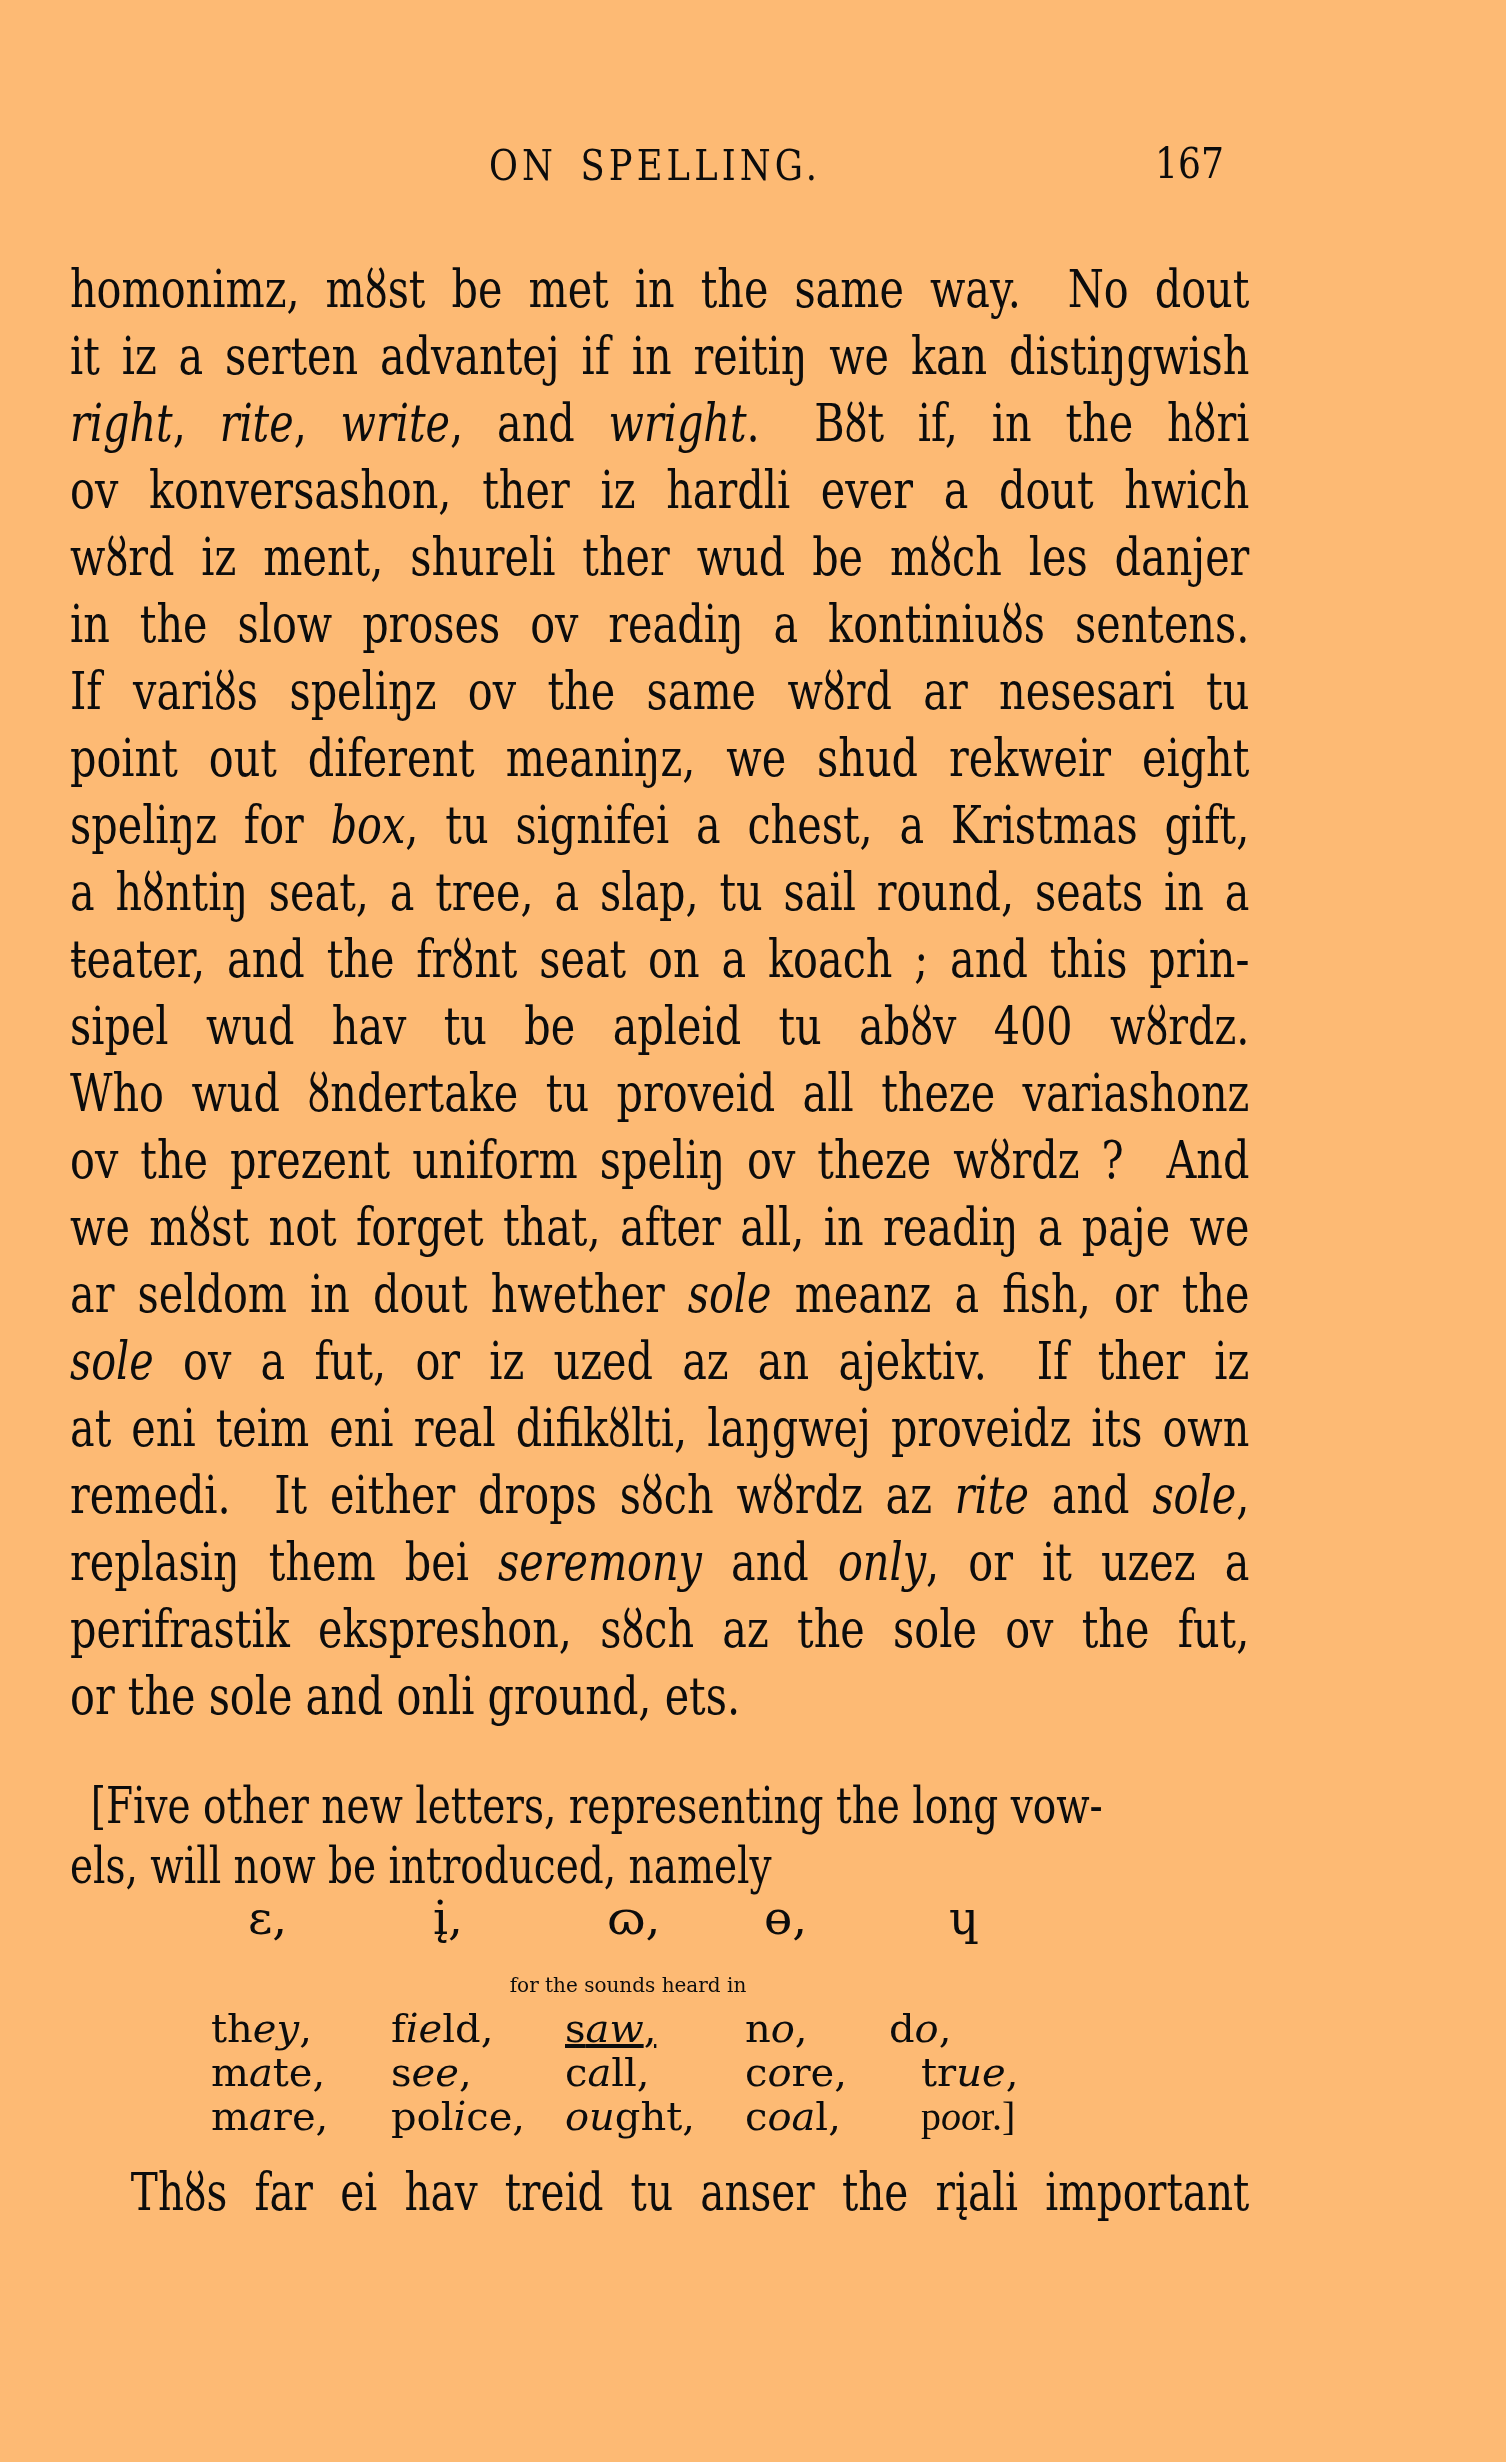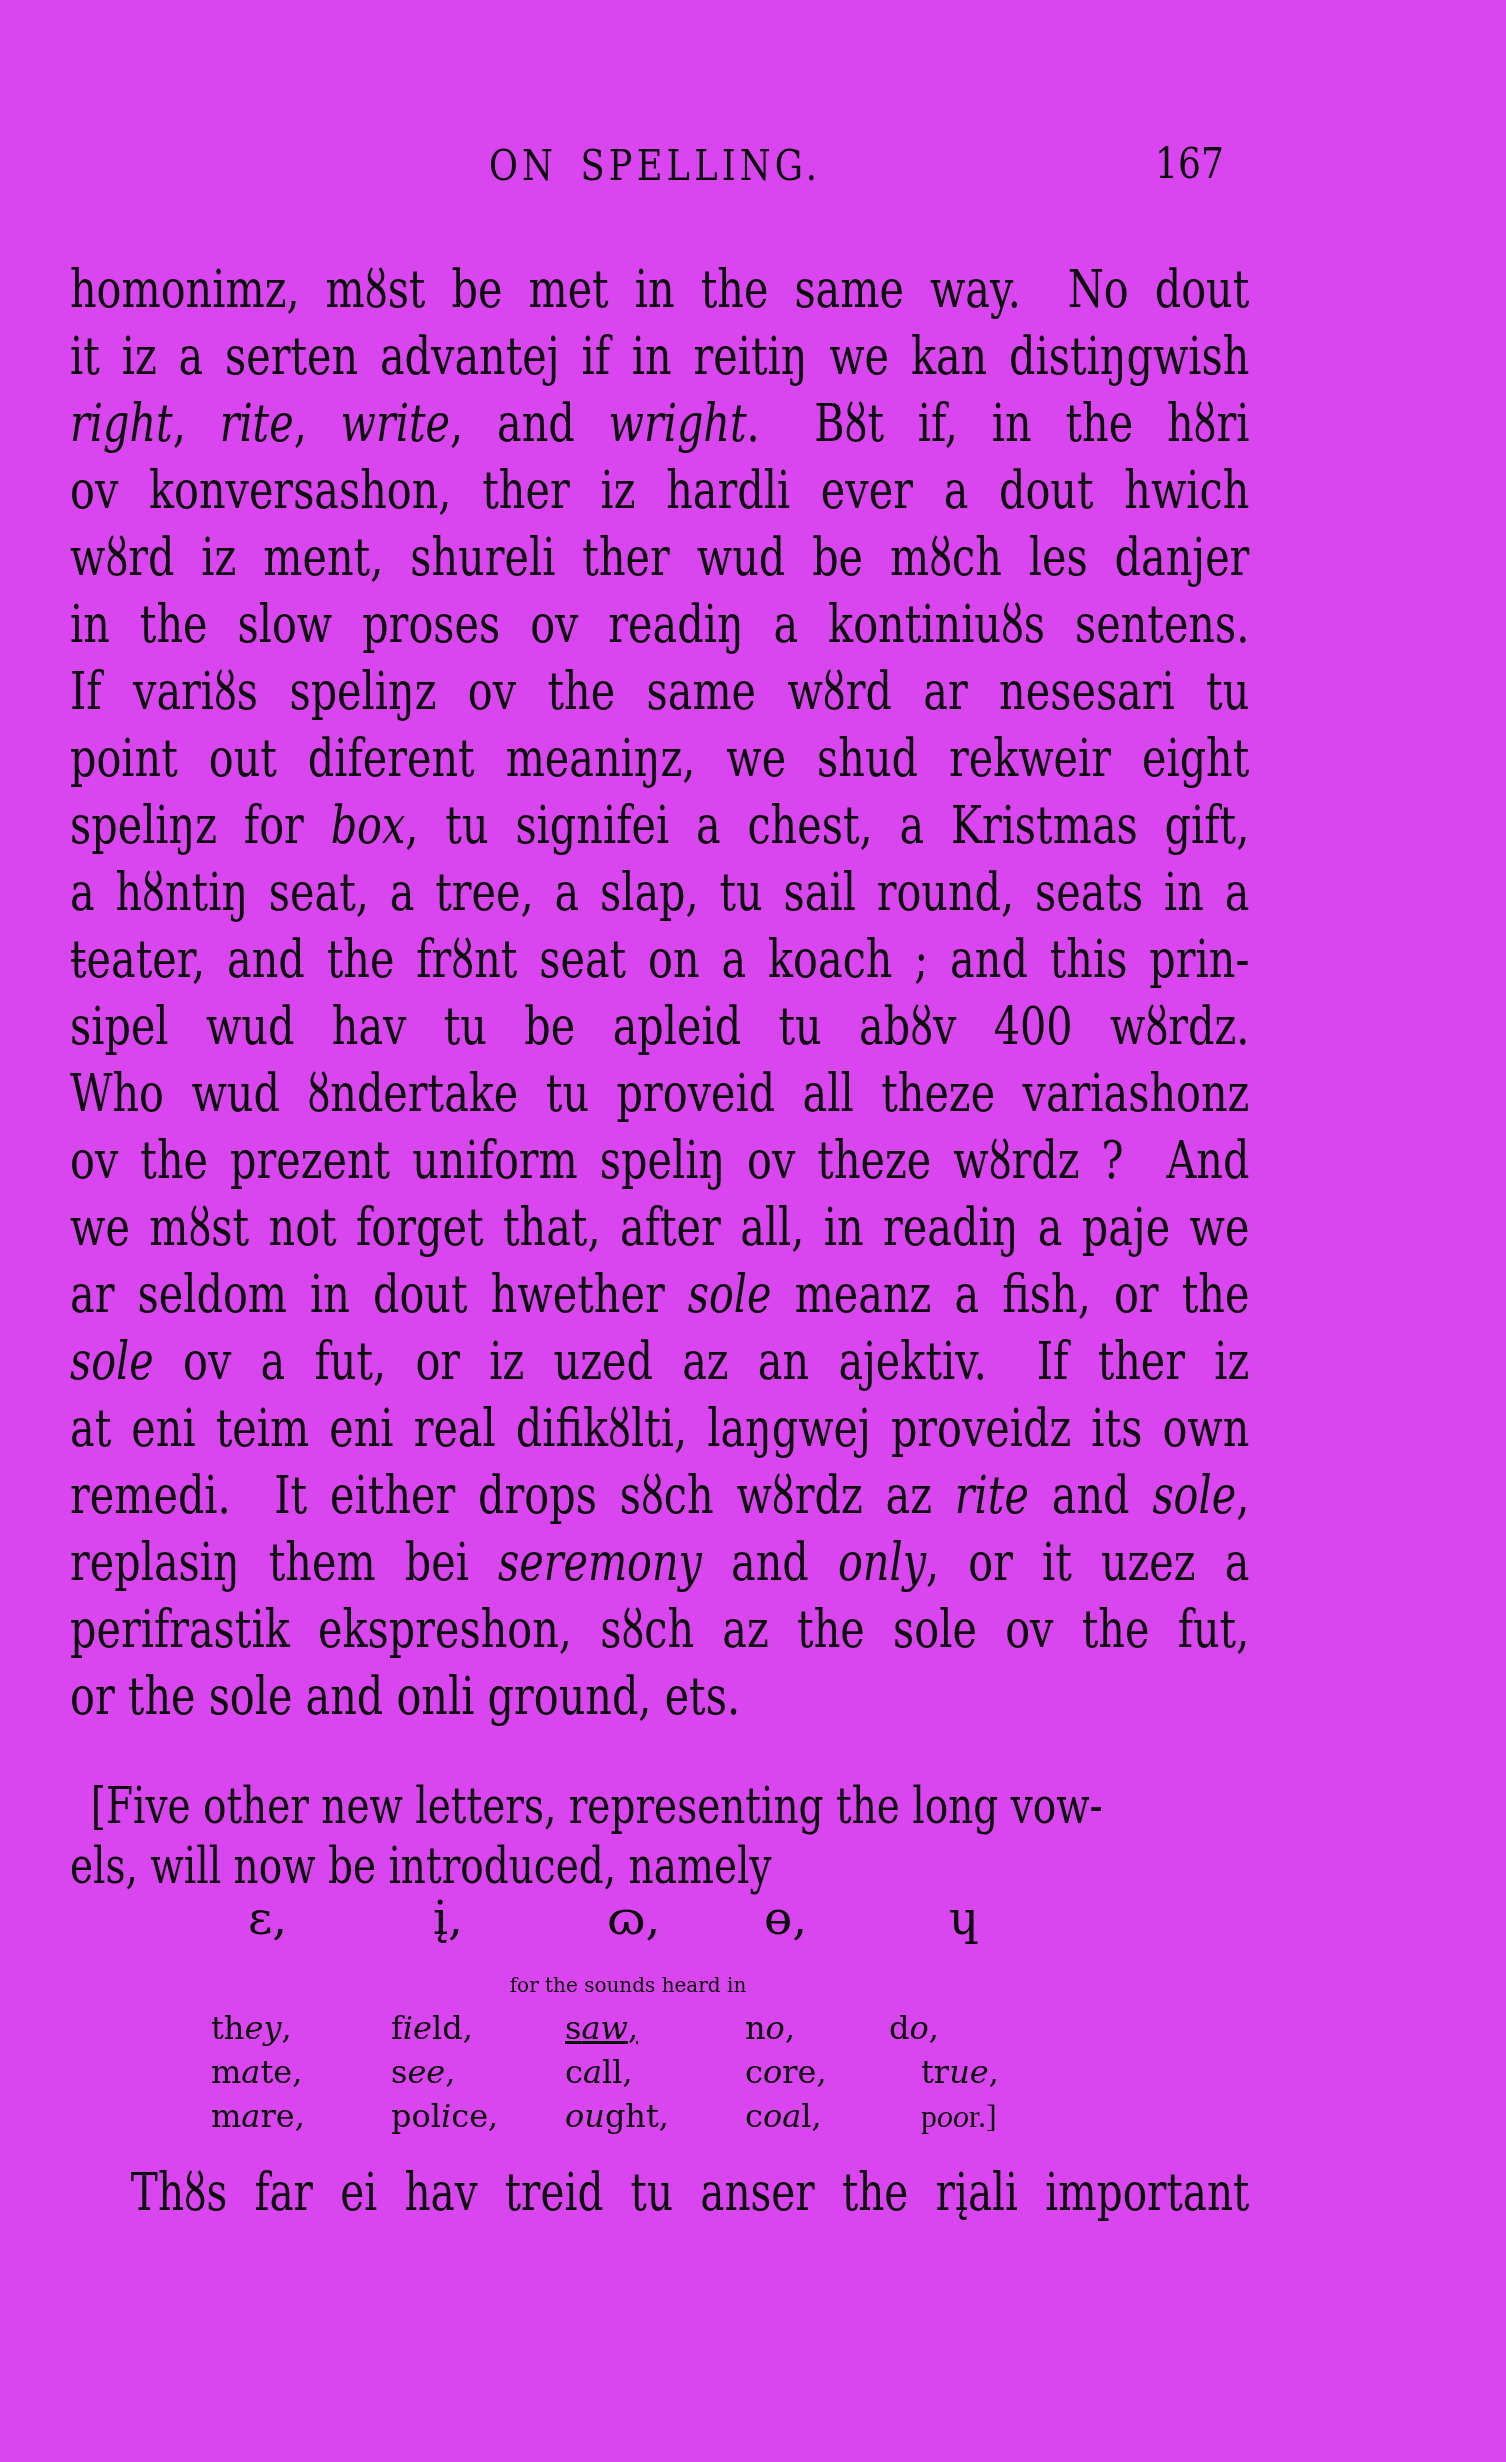--- a/index.html
+++ b/index.html
@@ -1,19 +1,19 @@
 <!DOCTYPE html>
 <html style="font-size:11px"><head>
 <meta charset="utf-8">
 <style>
   html,body{margin:0;padding:0;background:#888;}
   .page{
     position:relative;
     width:1506px;height:2462px;
-    background:#d946ef;
+    background:#fdba74;
     color:#0c0c0c;
     font-family:"DejaVu Serif","DejaVu Sans",serif;
     overflow:hidden;
   }
   
   .hdr-title{
     position:absolute;left:489px;top:141px;
     font-size:42px;letter-spacing:4.9px;word-spacing:9.8px;
     transform:scaleX(0.84);transform-origin:0 0;
     white-space:nowrap;
@@ -43,21 +43,21 @@
   
   .letters-row{position:absolute;left:0;top:1886px;width:1506px;height:66px;}
   .letters-row .phl{position:absolute;top:0;font-size:47px;line-height:63px;}
   
   .vcaption{
     position:absolute;left:244px;top:1967px;width:768px;
     font-size:20px;line-height:36px;text-align:center;
   }
   
   .word-table{position:absolute;left:0;top:2009px;width:1506px;height:140px;}
-  .word-table .wcell{position:absolute;font-size:32px;line-height:39px;white-space:nowrap;}
+  .word-table .wcell{position:absolute;font-size:40px;line-height:39px;white-space:nowrap;}
   
   .closing{position:absolute;left:70px;top:2160px;}
   .closing .pline{
     width:1512px;font-size:52px;line-height:64px;
     transform:scaleX(0.78);transform-origin:0 0;
     text-align:justify;text-align-last:justify;
     text-indent:78px;
   }
   i{font-style:italic;}
 </style>

